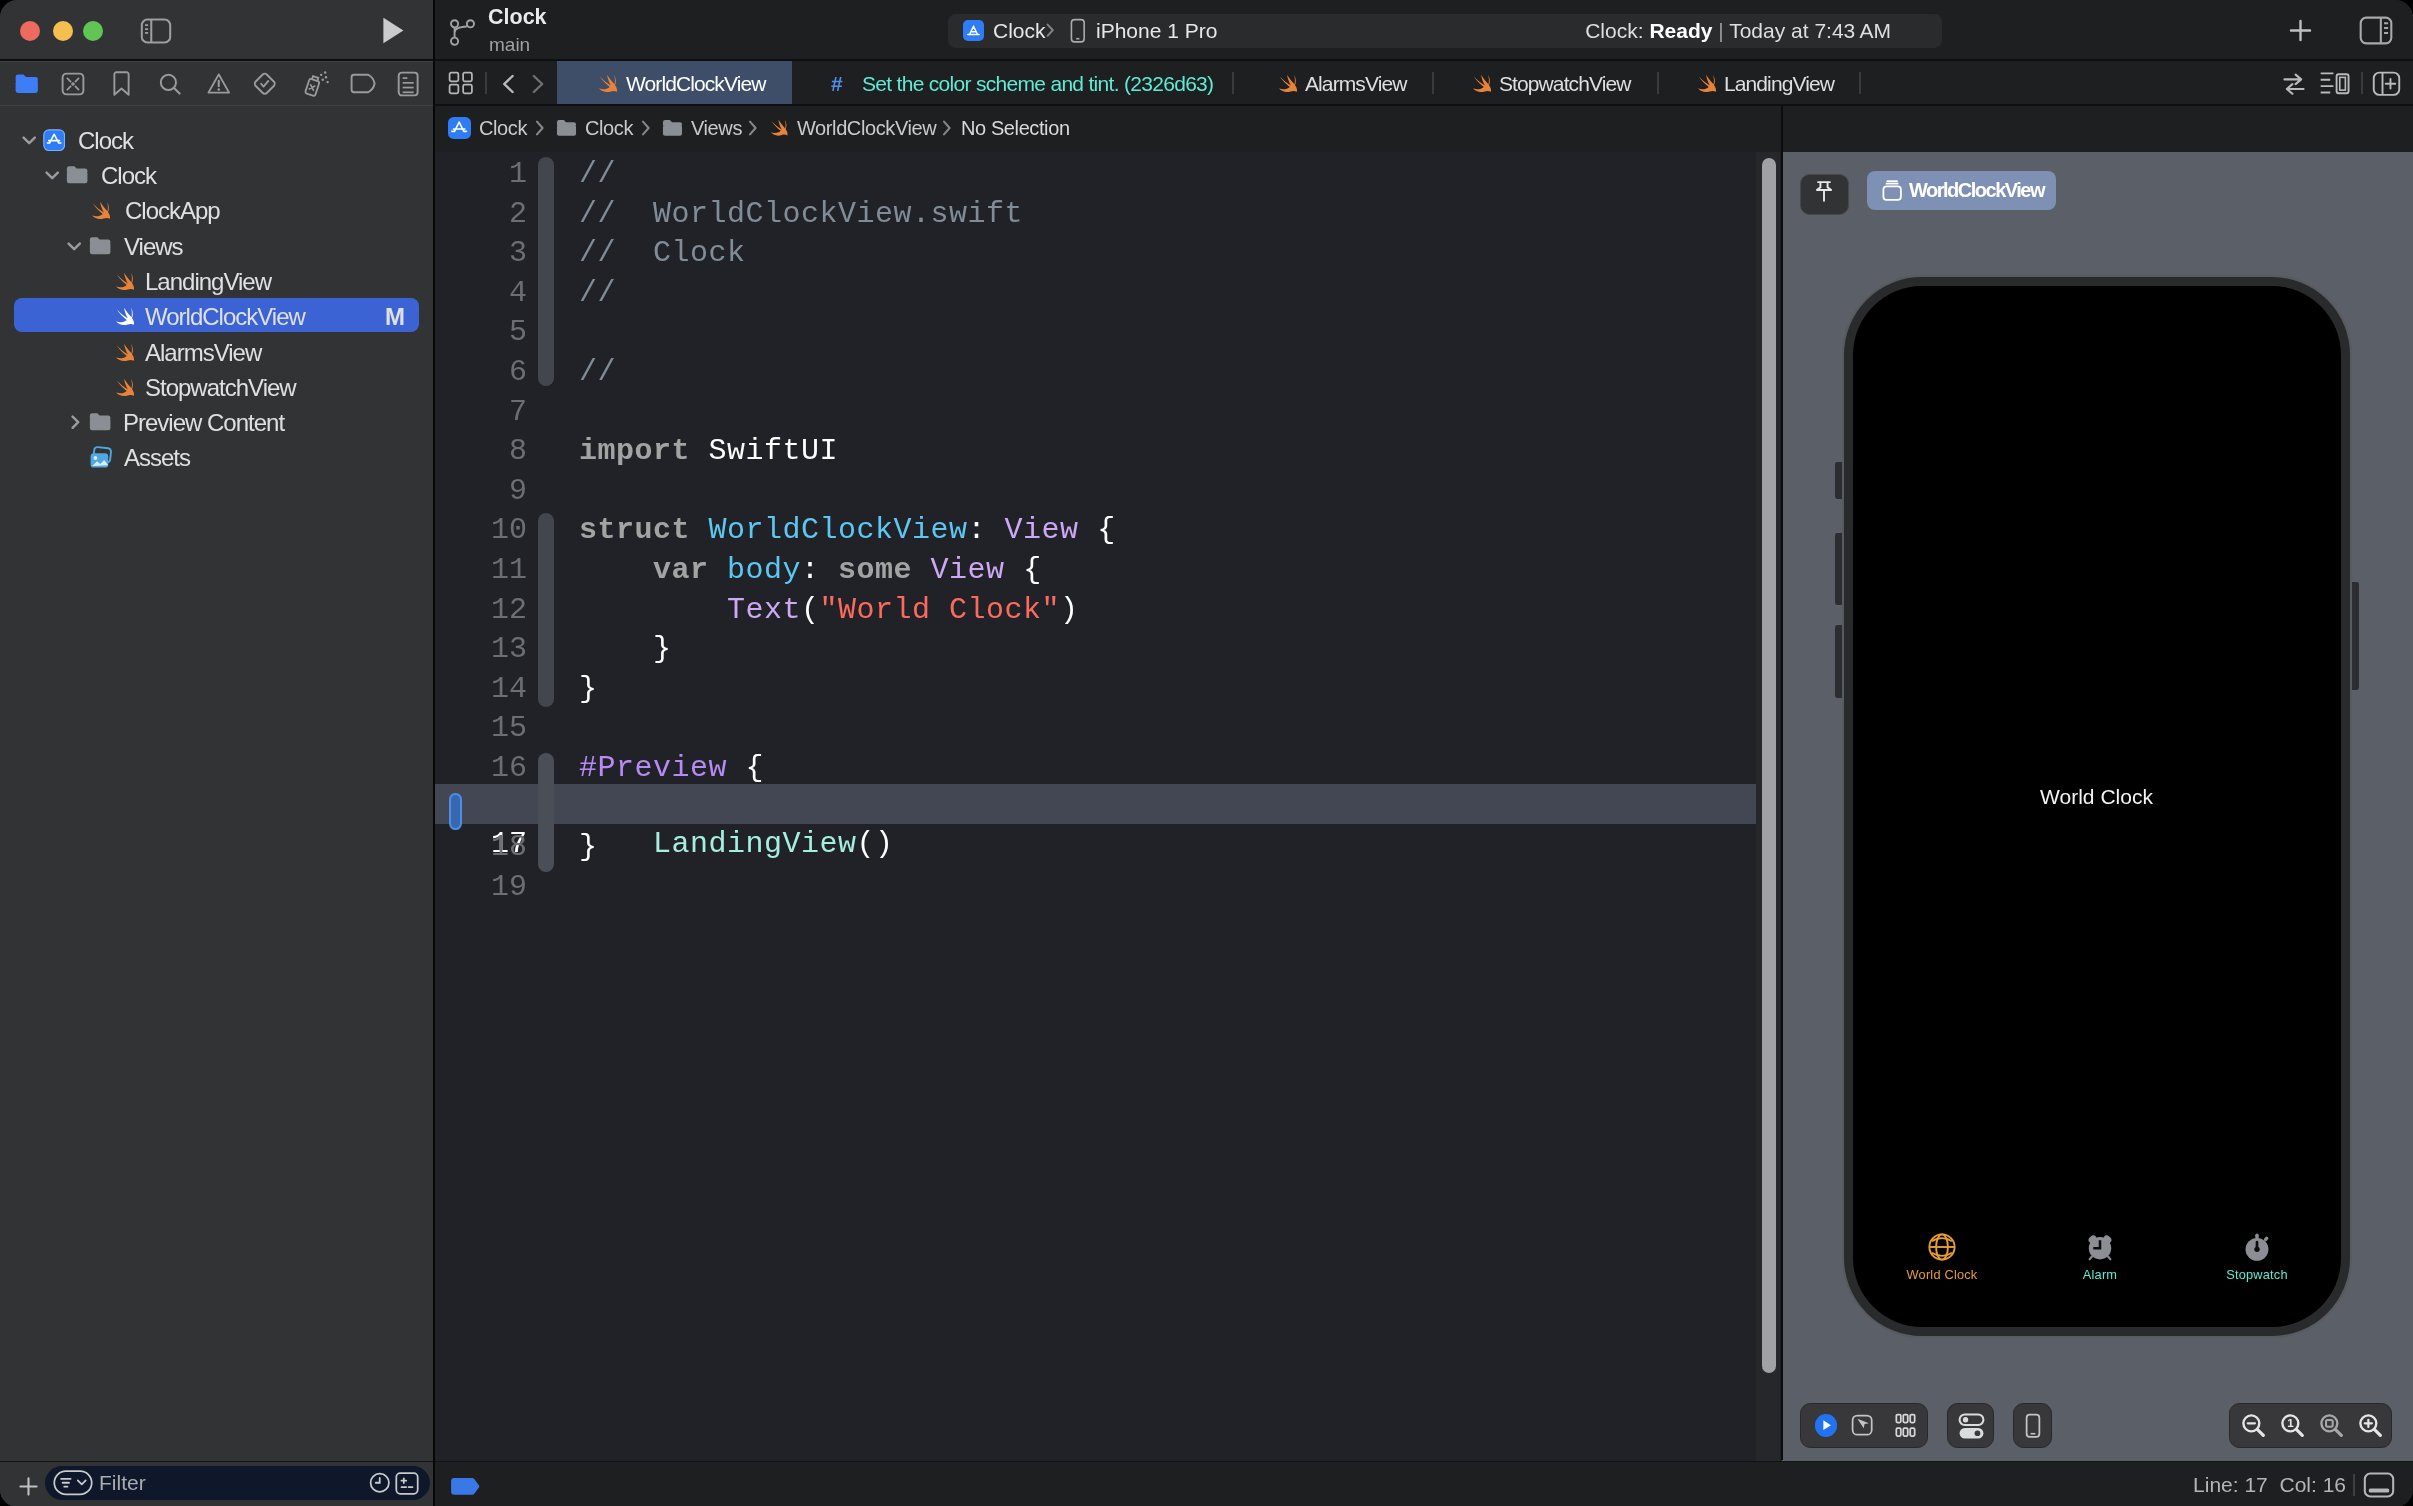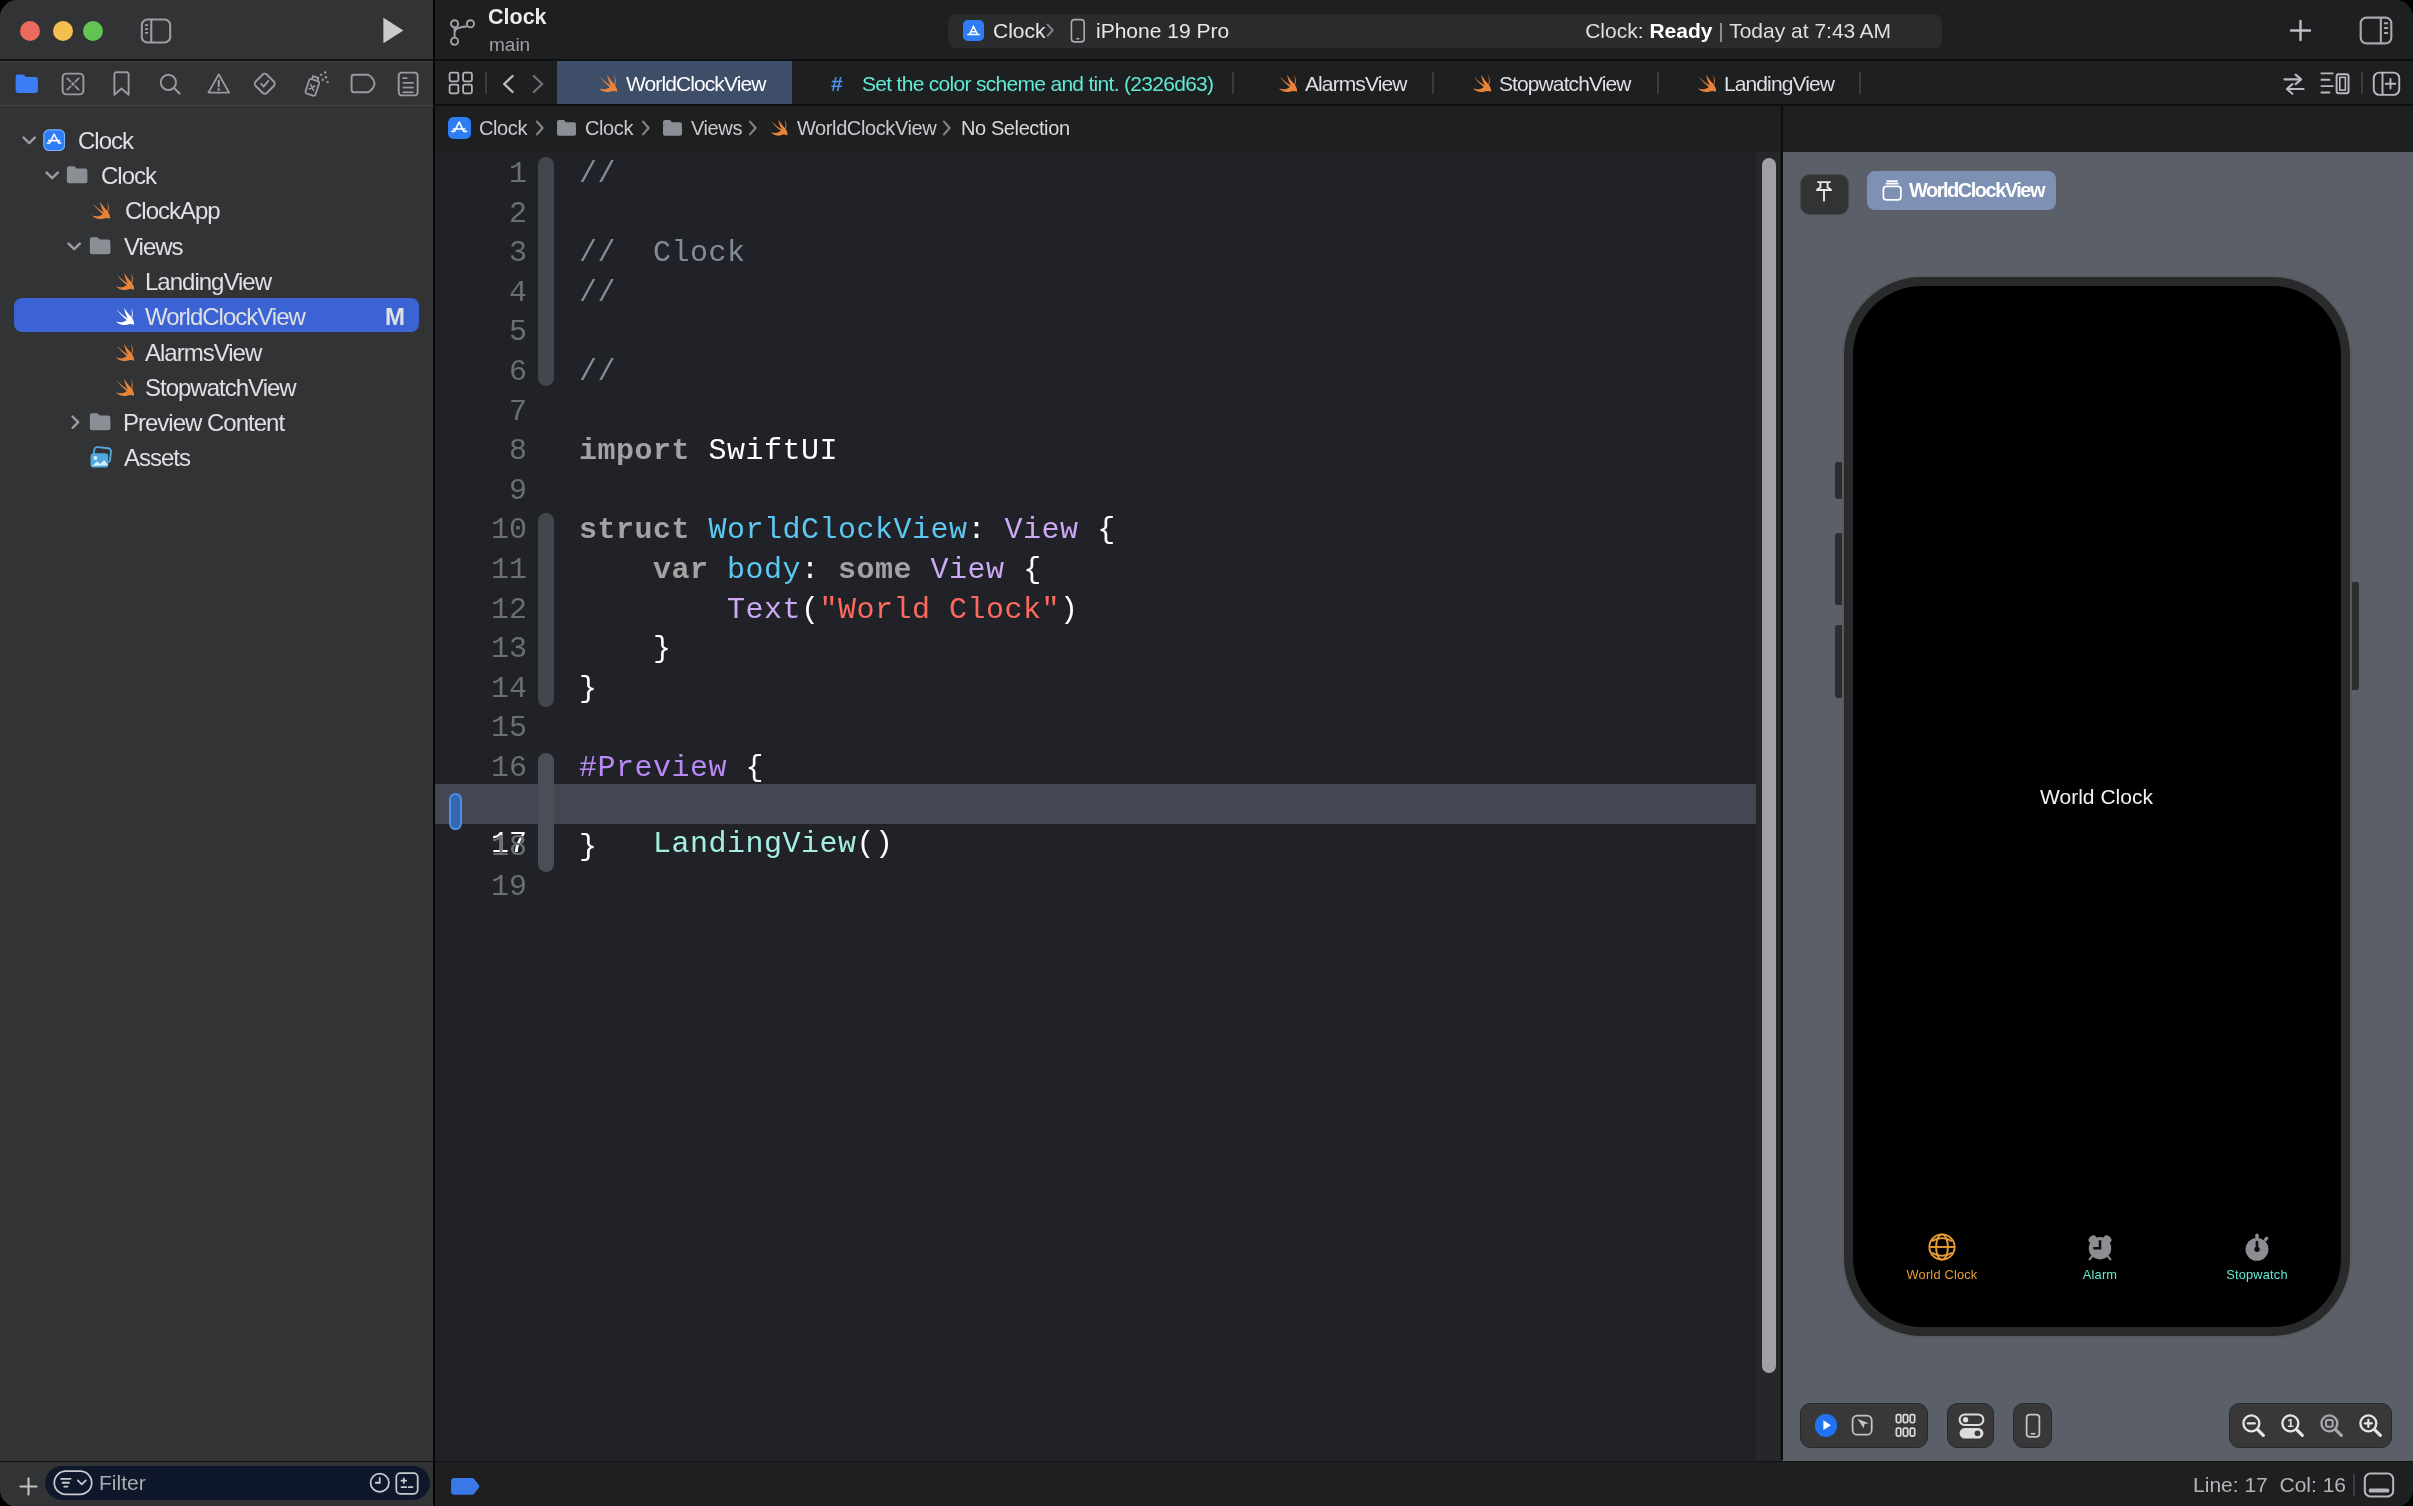--- a/index.html
+++ b/index.html
@@ -80,21 +80,21 @@
         </svg>
     </div>
     <div class="abs" style="left:993px;top:0;height:61px;line-height:61px;font-size:21px;color:#E6E7E9;">Clock</div>
     <svg class="abs" style="left:1046px;top:23px;" width="8.8" height="14.4" viewBox="0 0 11 18">
         <path d="M2 2 l6.5 7 -6.5 7" stroke="#85878B" stroke-width="2.4" fill="none" stroke-linecap="round" stroke-linejoin="round"></path>
       </svg>
     <svg class="abs" style="left:1069px;top:17.6px;" width="17.6" height="25.5" viewBox="0 0 22 32">
         <rect x="3" y="2" width="16" height="28" rx="4" stroke="#AAABAE" stroke-width="2" fill="none"></rect>
         <line x1="9" y1="26" x2="13" y2="26" stroke="#AAABAE" stroke-width="2"></line>
       </svg>
-    <div class="abs" style="left:1096px;top:0;height:61px;line-height:61px;font-size:21px;color:#E6E7E9;">iPhone 19 Pro</div>
+    <div class="abs" style="left:1096px;top:0;height:61px;line-height:61px;font-size:21px;color:#E6E7E9;">iPhone 1 Pro</div>
     <div class="abs" style="left:1516px;top:0;width:375px;height:61px;line-height:61px;font-size:21px;color:#DEDFE1;text-align:right;">Clock: <b style="color:#FFF;">Ready</b> <span style="color:#9A9B9E;">|</span> Today at 7:43 AM</div>
 
     <svg class="abs" style="left:2283px;top:12.8px;" width="35" height="35" viewBox="0 0 44 44">
         <path d="M22 10 V34 M10 22 H34" stroke="#BFC0C3" stroke-width="3" fill="none" stroke-linecap="round"></path>
       </svg>
 
     <svg class="abs" style="left:2359px;top:16px;" width="34" height="29" viewBox="0 0 42 36">
         <rect x="2" y="2" width="38" height="32" rx="7" stroke="#A8A9AC" stroke-width="2.6" fill="none"></rect>
         <line x1="27" y1="2" x2="27" y2="34" stroke="#A8A9AC" stroke-width="2.6"></line>
         <line x1="31" y1="9" x2="36" y2="9" stroke="#A8A9AC" stroke-width="2.4"></line>
@@ -368,21 +368,21 @@
       </svg>
     <div class="crumb" style="left:527px;color:#D8D9DB;">No Selection</div>
   </div>
   <div id="editor">
     <div id="band"></div>
     <div class="gbar" style="top:4.8px;height:229px;"></div>
     <div class="gbar" style="top:361px;height:194px;"></div>
     <div class="gbar" style="top:601px;height:119px;background:#4A4E57;"></div>
     <div id="bluecap"></div>
     <div class="cl" style="top:2.4px;"><span class="num">1</span><span class="code"><span class="cmt">//</span></span></div>
-    <div class="cl" style="top:42px;"><span class="num">2</span></div>
+    <div class="cl" style="top:42px;"><span class="num">2</span><span class="code"><span class="cmt">//  WorldClockView.swift</span></span></div>
     <div class="cl" style="top:81px;"><span class="num">3</span><span class="code"><span class="cmt">//  Clock</span></span></div>
     <div class="cl" style="top:121px;"><span class="num">4</span><span class="code"><span class="cmt">//</span></span></div>
     <div class="cl" style="top:160px;"><span class="num">5</span></div>
     <div class="cl" style="top:200px;"><span class="num">6</span><span class="code"><span class="cmt">//</span></span></div>
     <div class="cl" style="top:240px;"><span class="num">7</span></div>
     <div class="cl" style="top:279px;"><span class="num">8</span><span class="code"><span class="kw">import</span> SwiftUI</span></div>
     <div class="cl" style="top:319px;"><span class="num">9</span></div>
     <div class="cl" style="top:358px;"><span class="num">10</span><span class="code"><span class="kw">struct</span> <span class="typ">WorldClockView</span>: <span class="pur">View</span> {</span></div>
     <div class="cl" style="top:398px;"><span class="num">11</span><span class="code">    <span class="kw">var</span> <span class="typ">body</span>: <span class="kw">some</span> <span class="pur">View</span> {</span></div>
     <div class="cl" style="top:438px;"><span class="num">12</span><span class="code">        <span class="pur">Text</span>(<span class="str">"World Clock"</span>)</span></div>

